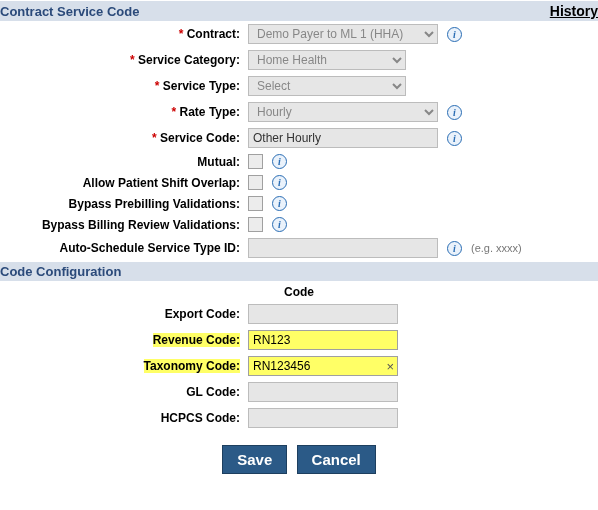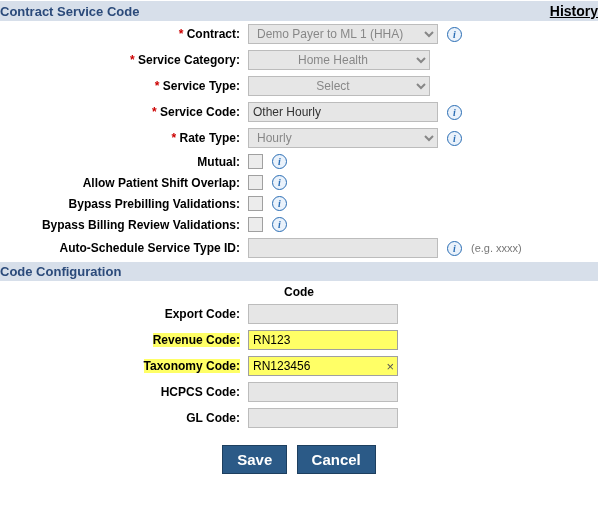--- a/index.html
+++ b/index.html
@@ -54,21 +54,21 @@
   select.field.disabled, input.field.disabled {
     background: #dcdcdc;
     color: #555;
   }
   input.field.ro {
     background: #e6e6e6;
     border: 1px solid #bcbcbc;
     color: #333;
   }
   .sel-200 { width: 190px; }
-  .sel-190 { width: 182px; text-align: center; }
+  .sel-190 { width: 158px; }
   .inp-190 { width: 190px; }
   .inp-short { width: 150px; }
   .hint { color: #777; font-size: 11px; }
   .chk {
     width: 15px; height: 15px;
     border: 1px solid #a0a0a0;
     background: #ececec;
     display: inline-block;
   }
   .info-icon {
@@ -162,35 +162,35 @@
     <td class="label-cell"><span class="req">*</span> <span>Service Type:</span></td>
     <td class="value-cell">
       <div class="value-inner">
         <select class="field disabled sel-190" disabled="">
           <option>Select</option>
         </select>
       </div>
     </td>
   </tr>
   <tr class="form-row">
-    <td class="label-cell"><span class="req">*</span> <span>Service Code:</span></td>
-    <td class="value-cell">
-      <div class="value-inner">
-        <input class="field ro inp-190" readonly="" value="Other Hourly" style="">
-        <span class="info-icon">i</span>
-      </div>
-    </td>
-  </tr>
-  <tr class="form-row">
     <td class="label-cell"><span class="req">*</span> <span>Rate Type:</span></td>
     <td class="value-cell">
       <div class="value-inner">
         <select class="field disabled sel-200" disabled="">
           <option>Hourly</option>
         </select>
+        <span class="info-icon">i</span>
+      </div>
+    </td>
+  </tr>
+  <tr class="form-row">
+    <td class="label-cell"><span class="req">*</span> <span>Service Code:</span></td>
+    <td class="value-cell">
+      <div class="value-inner">
+        <input class="field ro inp-190" readonly="" value="Other Hourly" style="">
         <span class="info-icon">i</span>
       </div>
     </td>
   </tr>
   <tr class="form-row">
     <td class="label-cell">Mutual:</td>
     <td class="value-cell">
       <div class="value-inner">
         <span class="chk"></span>
         <span class="info-icon">i</span>
@@ -259,27 +259,27 @@
   <tr class="form-row">
     <td class="label-cell"><span class="hl-label">Taxonomy Code:</span></td>
     <td class="value-cell">
       <span class="clear-wrap">
         <input class="field hl-input inp-short" style="padding-right: 18px;" value="RN123456">
         <span class="clear-x">×</span>
       </span>
     </td>
   </tr>
   <tr class="form-row">
+    <td class="label-cell">GL Code:</td>
+    <td class="value-cell">
+      <input class="field ro inp-short" readonly="" value="" style="">
+    </td>
+  </tr>
+  <tr class="form-row">
     <td class="label-cell">HCPCS Code:</td>
-    <td class="value-cell">
-      <input class="field ro inp-short" readonly="" value="" style="">
-    </td>
-  </tr>
-  <tr class="form-row">
-    <td class="label-cell">GL Code:</td>
     <td class="value-cell">
       <input class="field ro inp-short" readonly="" value="" style="">
     </td>
   </tr>
 </tbody>
     </table>
 
 <div class="button-row">
   <button class="btn">Save</button>
   <button class="btn">Cancel</button>

